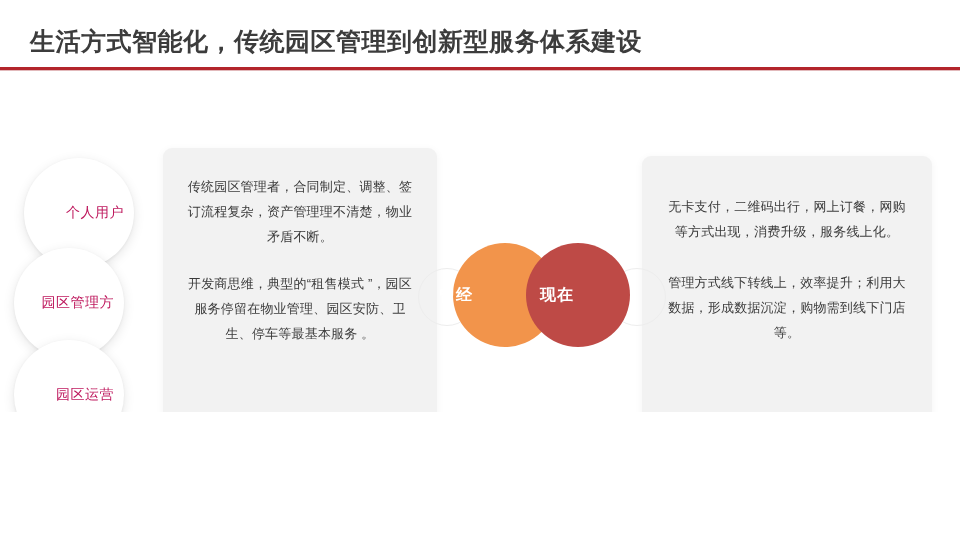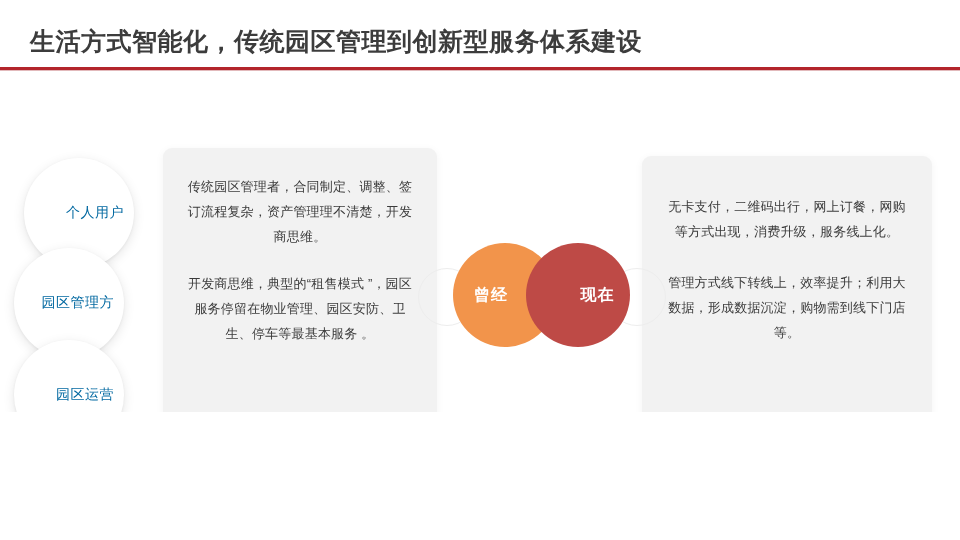--- a/index.html
+++ b/index.html
@@ -61,21 +61,21 @@
     background: #ffffff;
     box-shadow: 0 3px 12px rgba(0,0,0,0.10), 0 1px 3px rgba(0,0,0,0.06);
     display: flex;
     align-items: center;
     justify-content: flex-end;
     box-sizing: border-box;
     padding-right: 10px;
   }
   .role-circle span {
     font-size: 14px;
-    color: #0369a1;
+    color: #be185d;
     font-weight: normal;
     white-space: nowrap;
     letter-spacing: 0.5px;
     text-align: center;
   }
   #role-0 { left: 24px;  top: 158px; }
   #role-1 { left: 14px;  top: 248px; }
   #role-2 { left: 14px;  top: 340px; }
 
   
@@ -116,42 +116,41 @@
   }
 
   
   .venn-circle {
     position: absolute;
     width: 104px;
     height: 104px;
     border-radius: 50%;
     display: flex;
     align-items: center;
-    justify-content: center;
   }
   #venn-past {
     left: 453px;
     top: 243px;
     background: #f2944b;
     z-index: 2;
   }
   #venn-now {
     left: 526px;
     top: 243px;
     background: #be4a46;
     z-index: 3;
   }
   .venn-circle span {
     font-size: 16px;
     font-weight: bold;
     color: #ffffff;
     letter-spacing: 1px;
   }
   #venn-past span { transform: translateX(-14px); }
-  #venn-now  span { transform: translateX(14px); margin-left: 11px; }
+  #venn-now  span { transform: translateX(14px); }
 
   
   .arc-left, .arc-right {
     position: absolute;
     border-radius: 50%;
     background: transparent;
     border: 1px solid #ededed;
     z-index: 1;
   }
   .arc-left  { left: 418px; top: 268px; width: 56px; height: 56px; }
@@ -170,21 +169,21 @@
     <span>个人用户</span>
   </div>
   <div class="role-circle" id="role-1">
     <span>园区管理方</span>
   </div>
   <div class="role-circle" id="role-2">
     <span>园区运营</span>
   </div>
 
   <div class="panel" id="panel-past">
-    <p class="para">传统园区管理者，合同制定、调整、签订流程复杂，资产管理理不清楚，开发商思维。</p>
+    <p class="para">传统园区管理者，合同制定、调整、签订流程复杂，资产管理理不清楚，物业矛盾不断。</p>
     <p class="para">开发商思维，典型的“租售模式 ”，园区服务停留在物业管理、园区安防、卫生、停车等最基本服务 。</p>
   </div>
 
   <div class="arc-left"></div>
   <div class="arc-right"></div>
 
   <div class="venn-circle" id="venn-past">
     <span>曾经</span>
   </div>
   <div class="venn-circle" id="venn-now">

